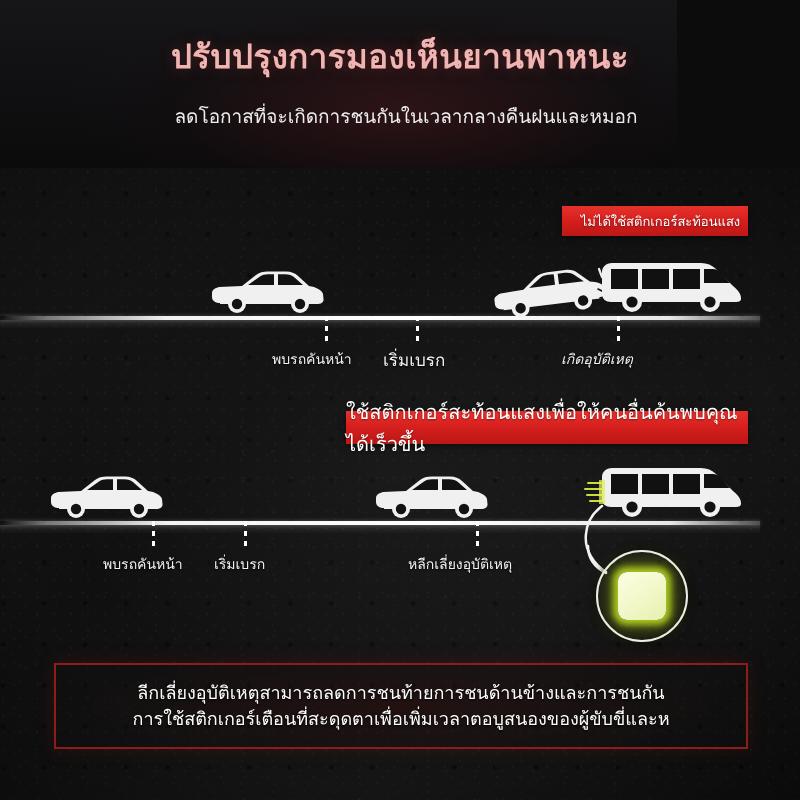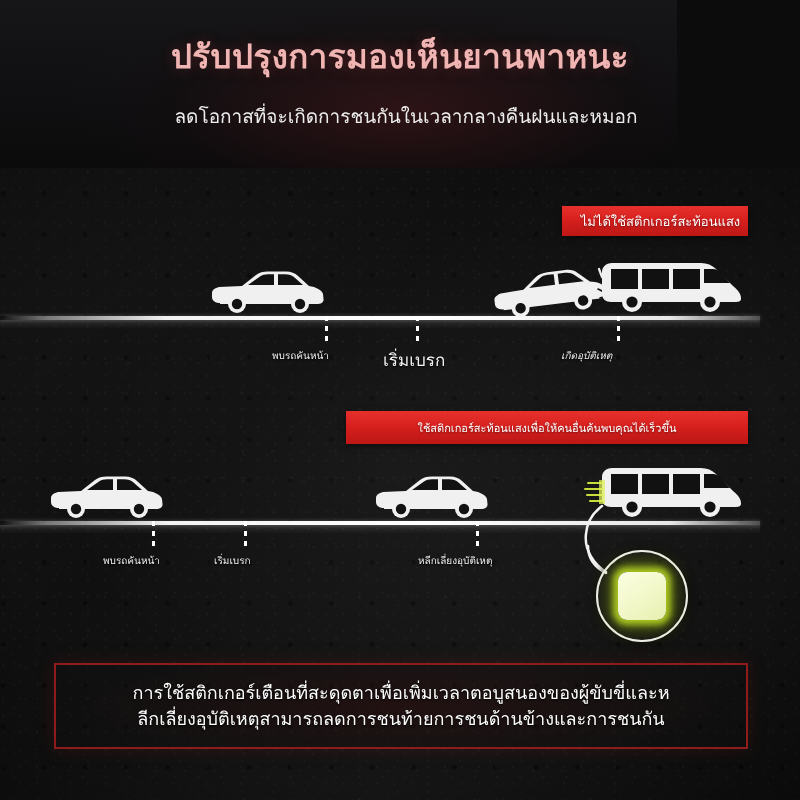--- a/index.html
+++ b/index.html
@@ -71,36 +71,36 @@
 
   
   .tick {
     position: absolute; width: 3px;
     background-image: linear-gradient(180deg, #ffffff 0 5px, rgba(0,0,0,0) 5px 10px);
     background-size: 3px 10px;
   }
 
   
   .road-label {
-    position: absolute; color: #f2f2f2; font-size: 10px;
+    position: absolute; color: #f2f2f2; font-size: 14px;
     white-space: nowrap; text-shadow: 0 1px 2px #000;
   }
   .road-label.big { font-size: 17px; }
 
   
   .banner {
     position: absolute;
     display: flex; align-items: center; justify-content: center;
     color: #ffffff; font-weight: 400;
     background: linear-gradient(180deg, #e8352f 0%, #d8211f 45%, #b81715 100%);
     box-shadow: 0 0 14px rgba(220,30,30,.35) inset, 0 2px 6px rgba(0,0,0,.5);
     text-shadow: 0 1px 2px rgba(0,0,0,.45);
   }
   #banner-top    { left: 562px; top: 206px; width: 186px; height: 30px; font-size: 13px; padding-left: 11px; }
-  #banner-bottom { left: 346px; top: 411px; width: 402px; height: 33px; font-size: 11px; }
+  #banner-bottom { left: 346px; top: 411px; width: 402px; height: 33px; font-size: 20px; }
 
   
   .bottom-box {
     position: absolute; left: 54px; top: 663px; width: 694px; height: 86px;
     border: 2px solid #8e1c1c;
     display: flex; align-items: center; justify-content: center;
     background: radial-gradient(ellipse 420px 70px at 50% 50%, rgba(45,14,14,.55) 0%, rgba(12,12,12,.2) 80%);
     box-shadow: 0 0 18px rgba(140,25,25,.22);
   }
   .bottom-box-text {
@@ -252,22 +252,22 @@
     <div class="magnifier-ring"></div>
     <div class="magnifier-chip"></div>
   </div>
 
   <div class="tick" style="left:152px; top:521px; height:28px;"></div>
   <div class="tick" style="left:244px; top:521px; height:28px;"></div>
   <div class="tick" style="left:476px; top:521px; height:28px;"></div>
 
   <div class="road-label" style="left:103px; top:553px;">พบรถคันหน้า</div>
   <div class="road-label" style="left:214px; top:553px;">เริ่มเบรก</div>
-  <div class="road-label" style="left:418px; top:553px;">หลีกเลี่ยงอุบัติเหตุ</div>
+  <div class="road-label" style="left:408px; top:553px;">หลีกเลี่ยงอุบัติเหตุ</div>
 
   <div class="bottom-box">
     <div class="bottom-box-text">
+      <div>ลีกเลี่ยงอุบัติเหตุสามารถลดการชนท้ายการชนด้านข้างและการชนกัน</div>
       <div>การใช้สติกเกอร์เตือนที่สะดุดตาเพื่อเพิ่มเวลาตอบูสนองของผู้ขับขี่และห</div>
-      <div>ลีกเลี่ยงอุบัติเหตุสามารถลดการชนท้ายการชนด้านข้างและการชนกัน</div>
     </div>
   </div>
 
 </div>
 
 </body></html>

